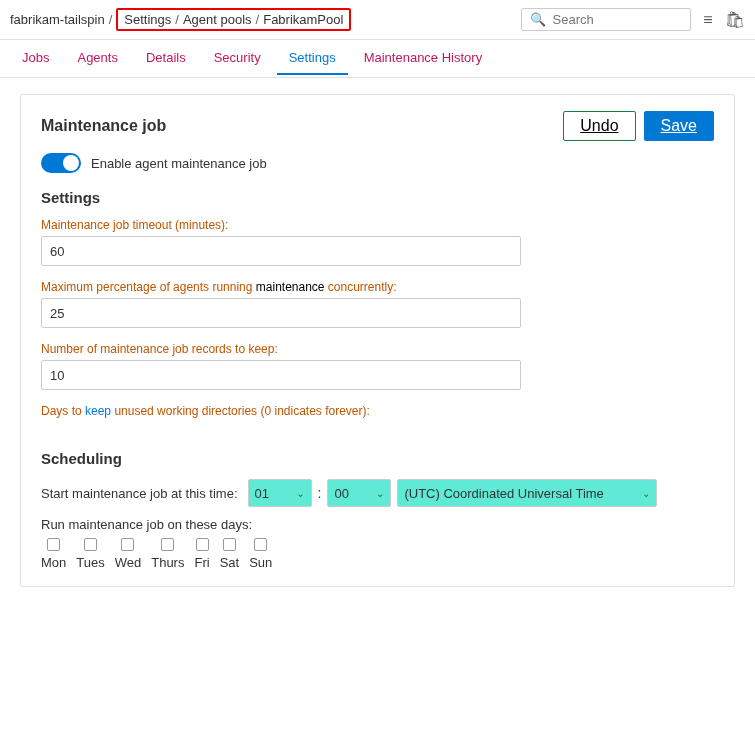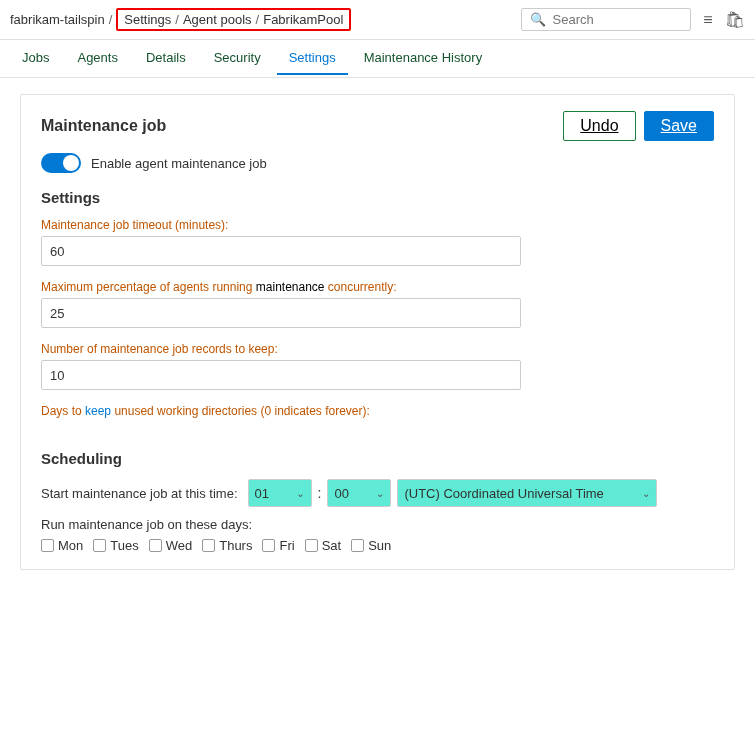--- a/index.html
+++ b/index.html
@@ -61,21 +61,21 @@
       display: flex;
       align-items: center;
       padding: 0 10px;
       border-bottom: 1px solid #e0e0e0;
       height: 38px;
       gap: 4px;
     }
     .nav-tab {
       padding: 8px 12px;
       font-size: 13px;
-      color: #14532d;
+      color: #be185d;
       cursor: pointer;
       border-bottom: 2px solid transparent;
       text-decoration: none;
     }
     .nav-tab.active {
       color: #0078d4;
       border-bottom: 2px solid #0078d4;
     }
 
     
@@ -214,20 +214,21 @@
       display: flex;
       align-items: center;
       gap: 10px;
       font-size: 13px;
       flex-wrap: wrap;
     }
     .day-item {
       display: flex;
       align-items: center;
       gap: 4px;
+      flex-direction: column;
     }
     .day-checkbox {
       width: 13px;
       height: 13px;
       border: 1px solid #999;
       border-radius: 2px;
       cursor: pointer;
       appearance: none;
       -webkit-appearance: none;
       background: #fff;

